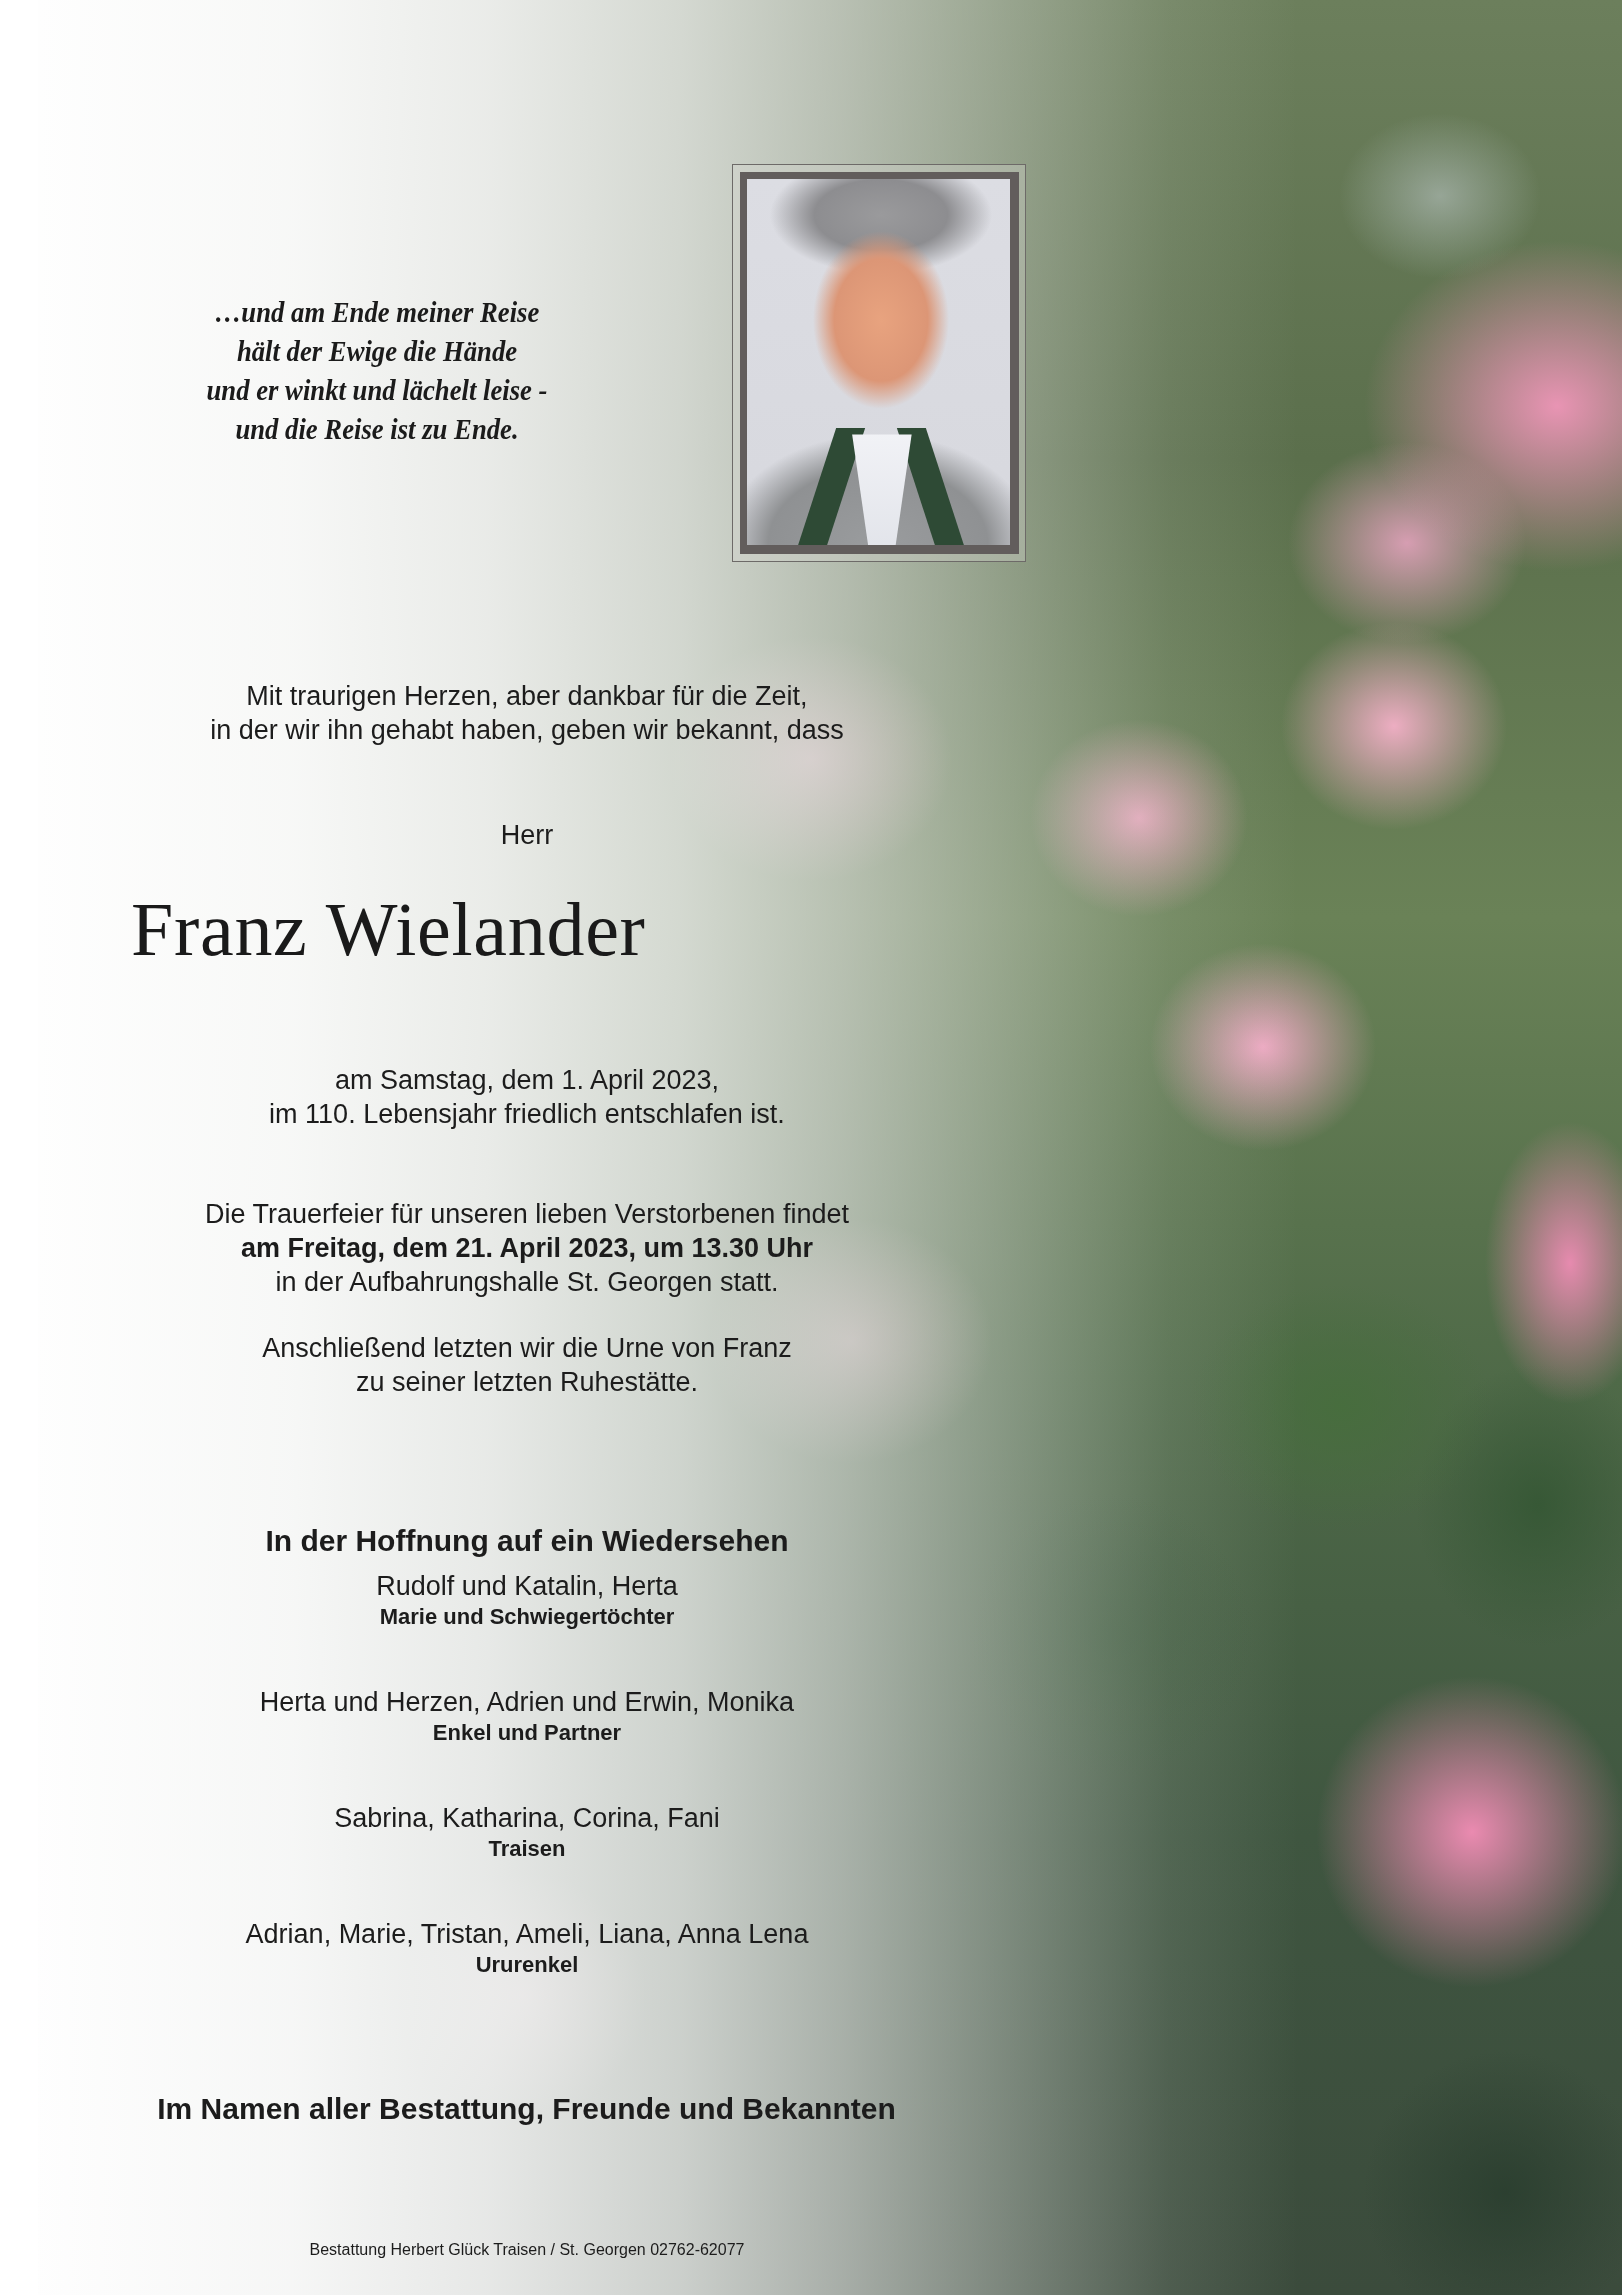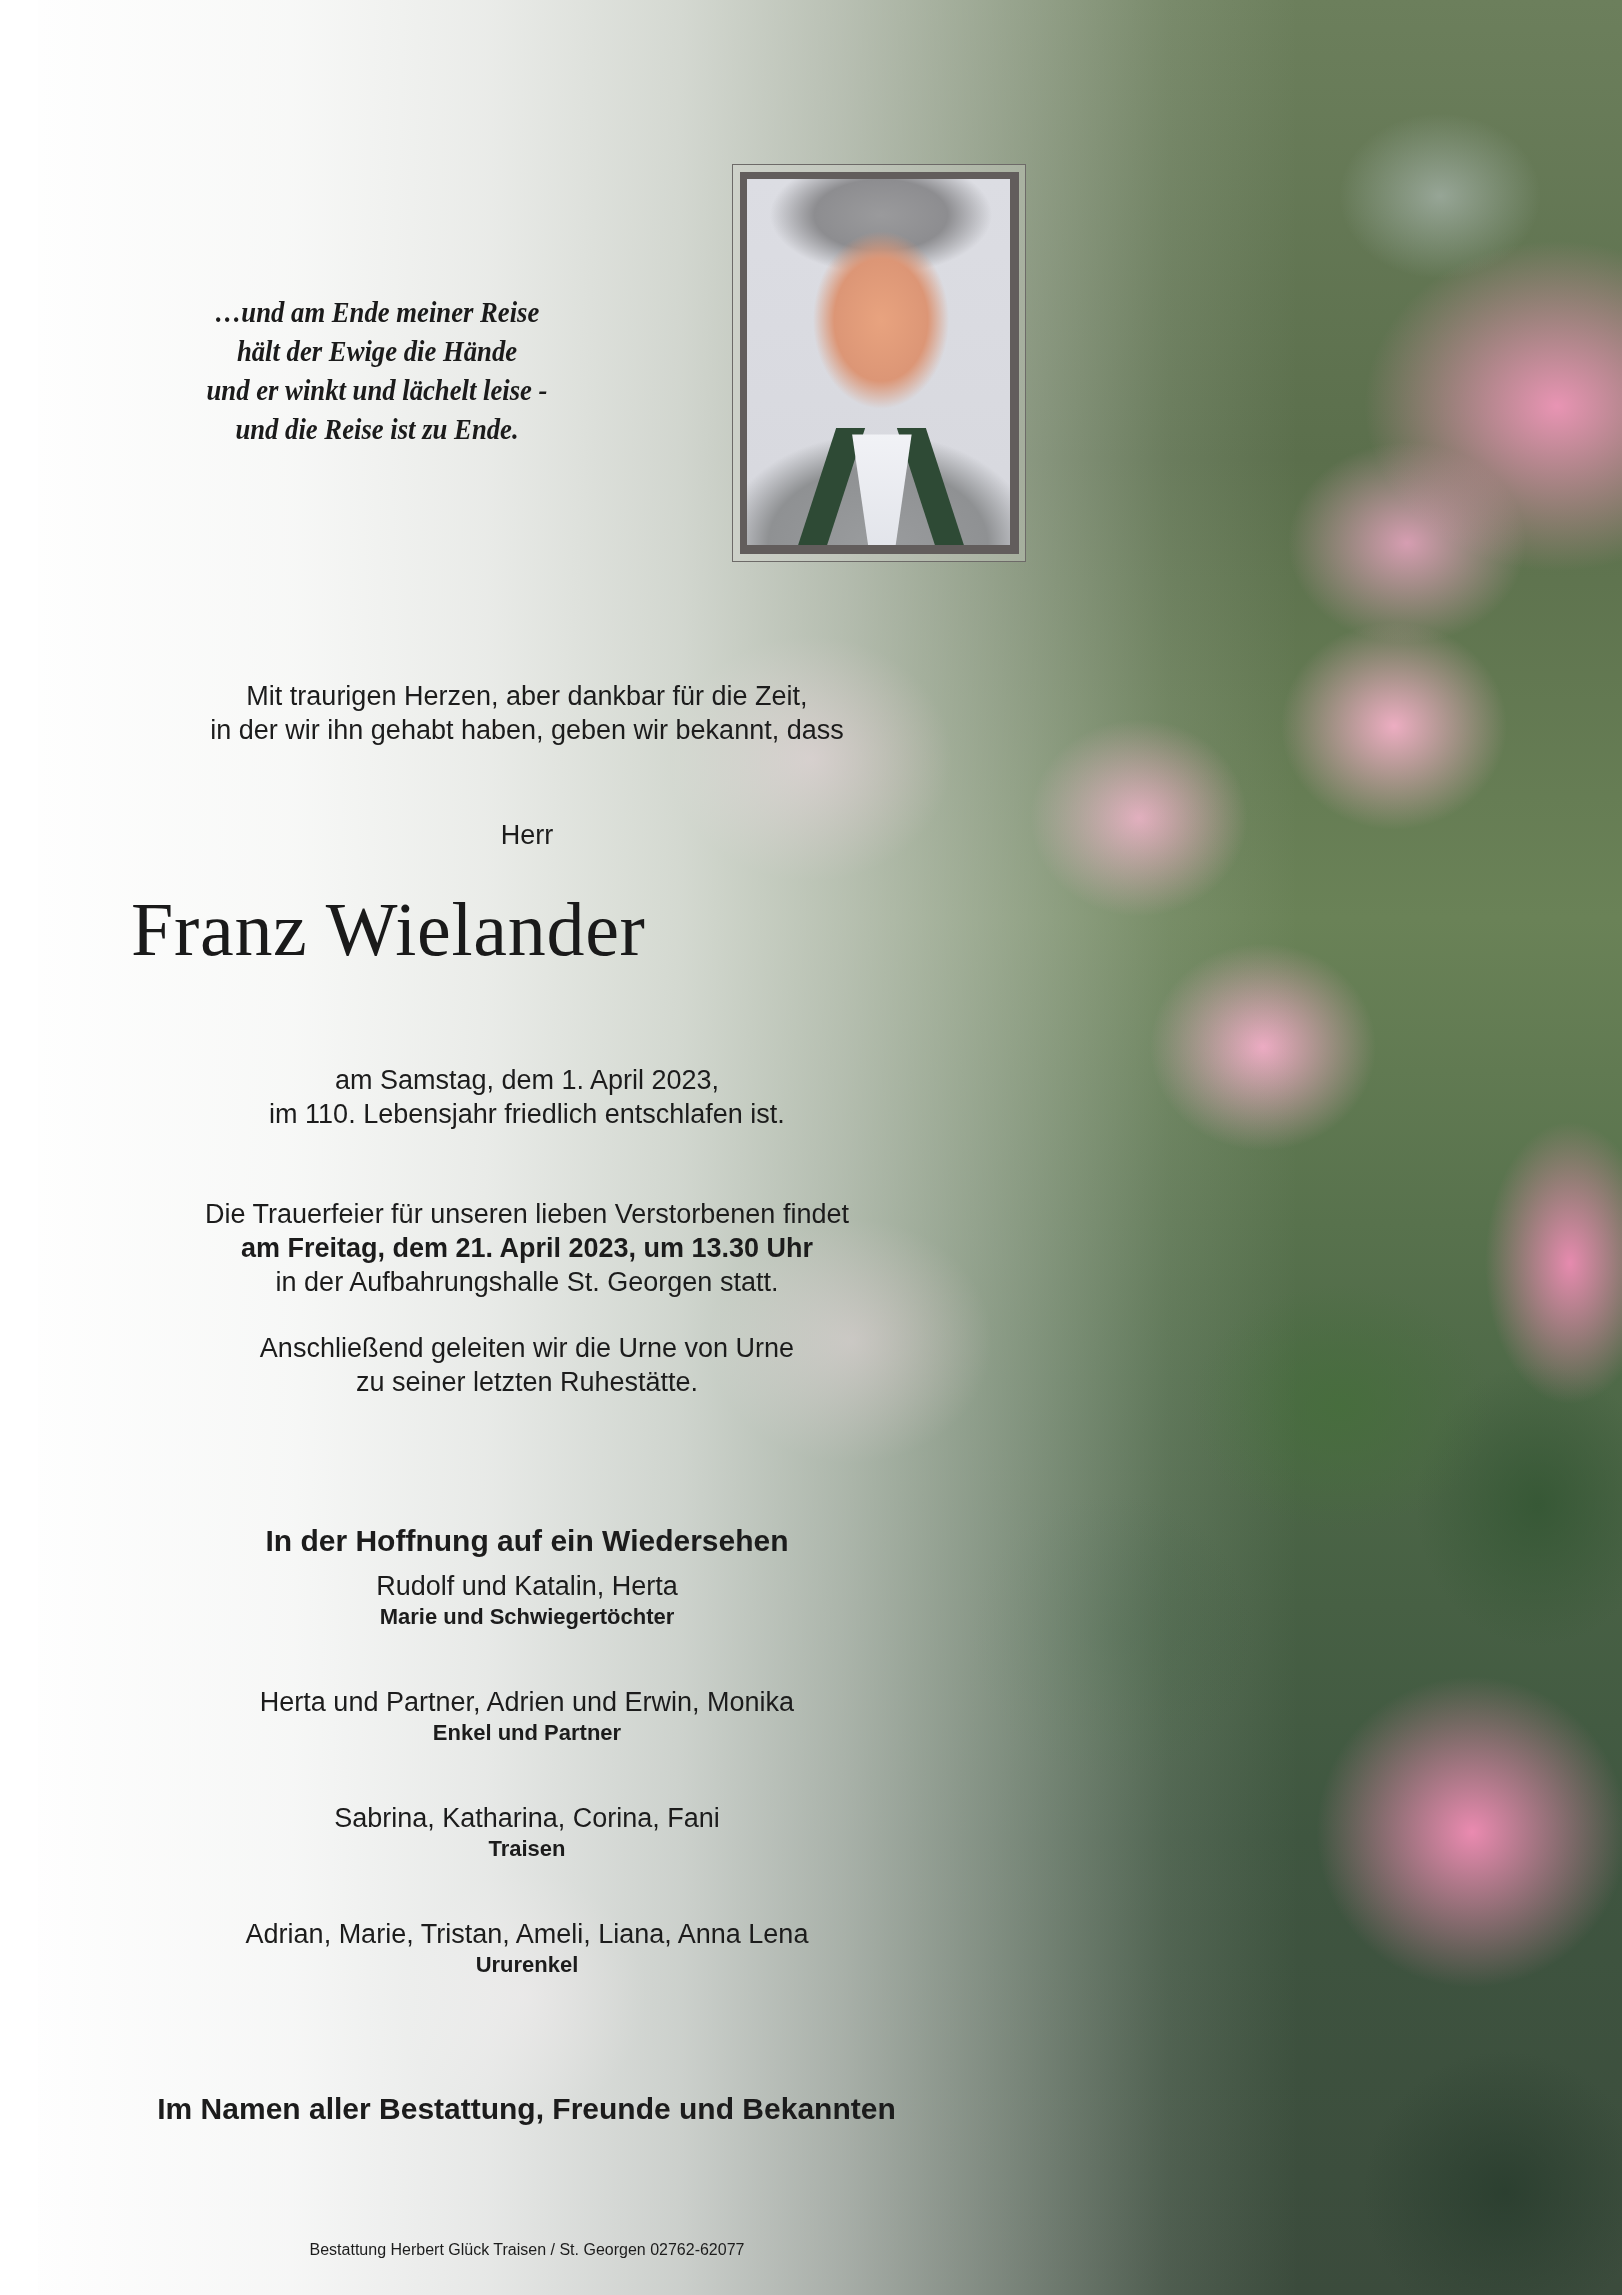--- a/index.html
+++ b/index.html
@@ -104,32 +104,32 @@
       <div>im 110. Lebensjahr friedlich entschlafen ist.</div>
     </div>
 
     <div class="ceremony">
       <div>Die Trauerfeier für unseren lieben Verstorbenen findet</div>
       <div class="bold">am Freitag, dem 21. April 2023, um 13.30 Uhr</div>
       <div>in der Aufbahrungshalle St. Georgen statt.</div>
     </div>
 
     <div class="urn">
-      <div>Anschließend geleiten wir die Urne von Urne</div>
+      <div>Anschließend letzten wir die Urne von Franz</div>
       <div>zu seiner letzten Ruhestätte.</div>
     </div>
 
     <div class="hope">In der Hoffnung auf ein Wiedersehen</div>
 
     <div class="mourner-group g1">
       <div class="names">Rudolf und Katalin, Herta</div>
       <div class="relation">Marie und Schwiegertöchter</div>
     </div>
     <div class="mourner-group g2">
-      <div class="names">Herta und Partner, Adrien und Erwin, Monika</div>
+      <div class="names">Herta und Herzen, Adrien und Erwin, Monika</div>
       <div class="relation">Enkel und Partner</div>
     </div>
     <div class="mourner-group g3">
       <div class="names">Sabrina, Katharina, Corina, Fani</div>
       <div class="relation">Traisen</div>
     </div>
     <div class="mourner-group g4">
       <div class="names">Adrian, Marie, Tristan, Ameli, Liana, Anna Lena</div>
       <div class="relation">Ururenkel</div>
     </div>

